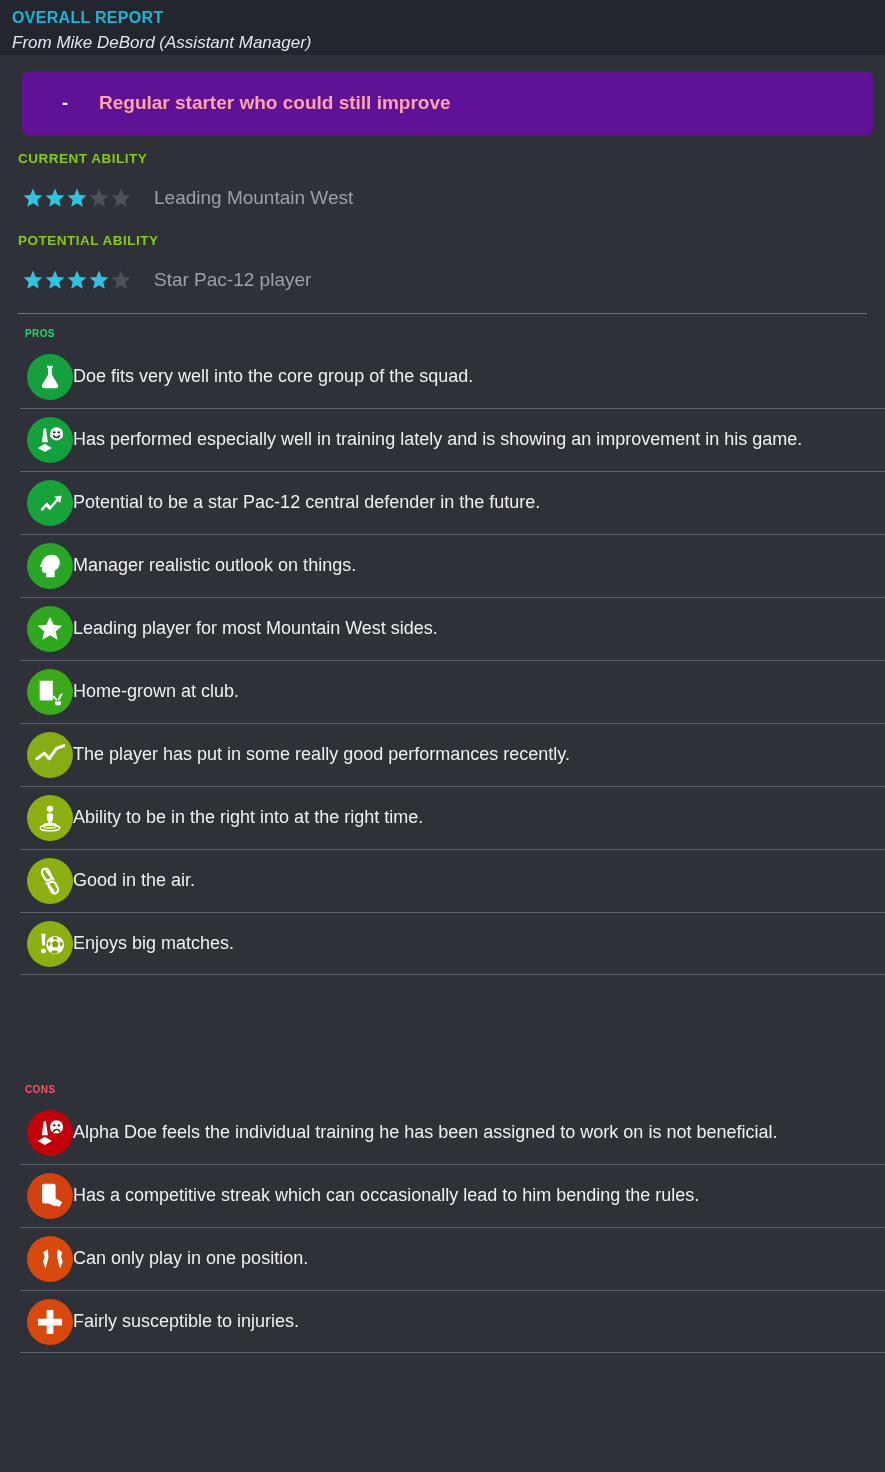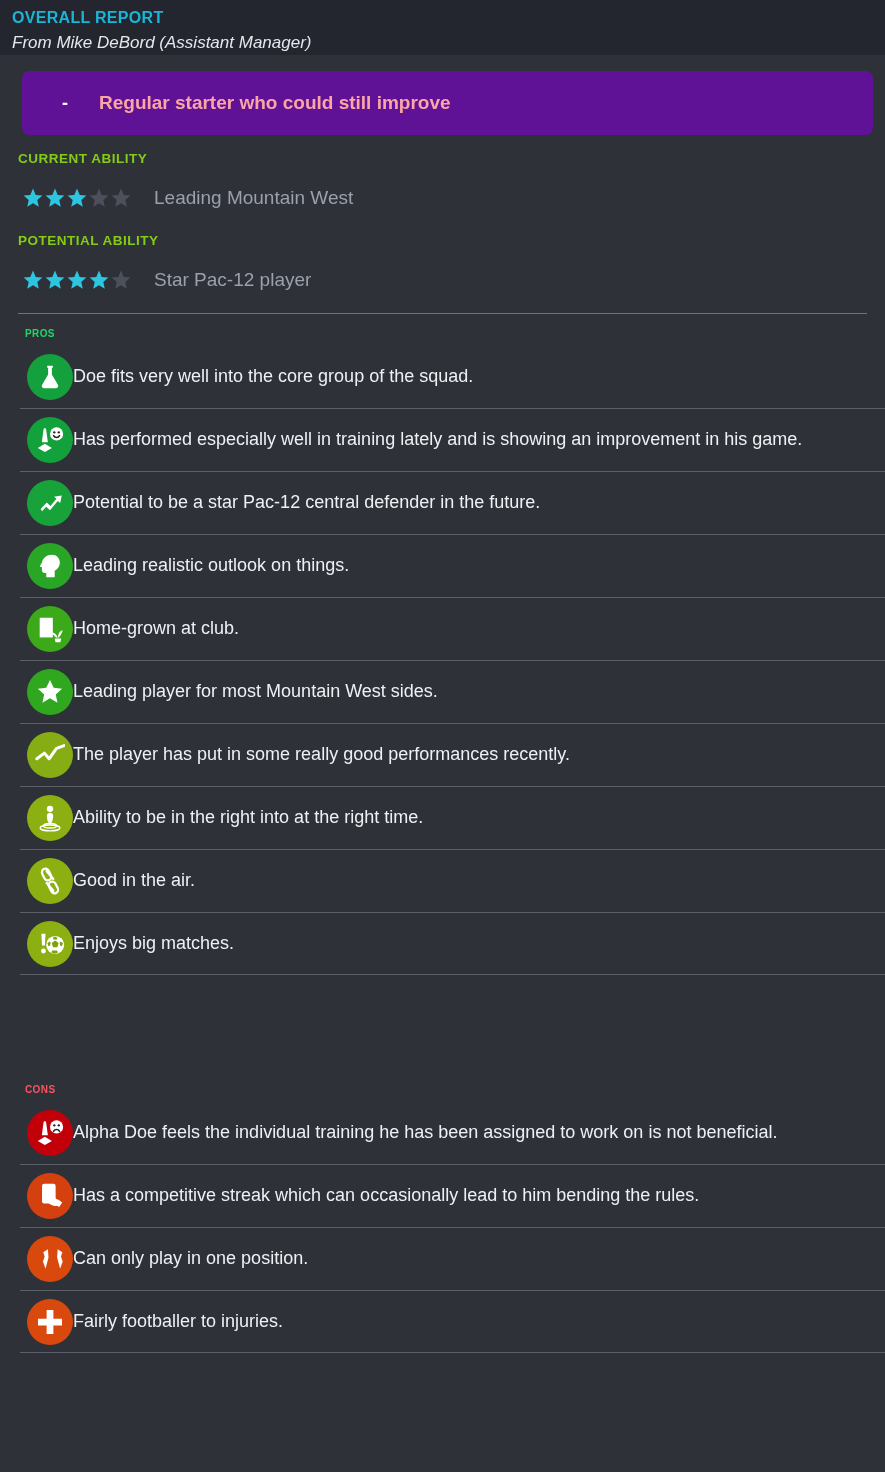--- a/index.html
+++ b/index.html
@@ -267,47 +267,47 @@
     <div class="trait-row">
       <div class="trait-icon" style="background: rgb(42, 166, 39);">
         <svg viewBox="0 0 32 32" width="30" height="30">
           <g>
             <path d="M18 4c-5.5 0-9.6 3.6-10.6 8.2L5 16.4l2.4 1v3.1c0 1.6 1.3 2.9 2.9 2.9H12v4.6h9V21c3.3-1.5 5.5-4.8 5.5-8.5C26.5 7.6 23 4 18 4z" fill="#fff"></path>
             <circle cx="18" cy="12" r="5.3" fill="none" stroke="#fff" stroke-width="1.8"></circle>
             <circle cx="18" cy="12" r="2.1" fill="#fff"></circle>
           </g>
         </svg>
       </div>
-      <div class="trait-text">Leading realistic outlook on things.</div>
+      <div class="trait-text">Manager realistic outlook on things.</div>
+    </div>
+    <div class="trait-row">
+      <div class="trait-icon" style="background: rgb(47, 168, 31);">
+        <svg viewBox="0 0 32 32" width="30" height="30">
+          <g>
+            <path d="M16 3.2l3.9 8.3 9 1-6.8 6.1 1.9 8.9L16 22.6 7.9 27.5l1.9-8.9L3 12.5l9-1z" fill="#fff"></path>
+          </g>
+        </svg>
+      </div>
+      <div class="trait-text">Leading player for most Mountain West sides.</div>
     </div>
     <div class="trait-row">
       <div class="trait-icon" style="background: rgb(59, 169, 26);">
         <svg viewBox="0 0 32 32" width="30" height="30">
           <g>
             <path d="M5 4h14v21H5z" fill="#fff"></path>
             <g fill="none" stroke="#fff" stroke-width="1.6">
               <path d="M7.6 9h8M7.6 12.3h8M7.6 15.6h5"></path>
             </g>
             <path d="M21 26h7l-.9 4h-5.2z" fill="#fff"></path>
             <path d="M24.5 25.5c0-4 1.5-7 5-8.4-1 4.2-2.3 6.7-5 8.4z" fill="#fff"></path>
             <path d="M24.2 25.5c-1-3.4-3-5.4-6-6 1.3 3.4 3.1 5.3 6 6z" fill="#fff"></path>
           </g>
         </svg>
       </div>
       <div class="trait-text">Home-grown at club.</div>
-    </div>
-    <div class="trait-row">
-      <div class="trait-icon" style="background: rgb(47, 168, 31);">
-        <svg viewBox="0 0 32 32" width="30" height="30">
-          <g>
-            <path d="M16 3.2l3.9 8.3 9 1-6.8 6.1 1.9 8.9L16 22.6 7.9 27.5l1.9-8.9L3 12.5l9-1z" fill="#fff"></path>
-          </g>
-        </svg>
-      </div>
-      <div class="trait-text">Leading player for most Mountain West sides.</div>
     </div>
     <div class="trait-row">
       <div class="trait-icon" style="background: rgb(134, 174, 20);">
         <svg viewBox="0 0 32 32" width="30" height="30">
           <g>
             <path d="M2 20 L10 14 L15 20 L23 9 L31 6" fill="none" stroke="#fff" stroke-width="3.2" stroke-linejoin="round" stroke-linecap="round"></path>
           </g>
         </svg>
       </div>
       <div class="trait-text">The player has put in some really good performances recently.</div>
@@ -403,15 +403,15 @@
       <div class="trait-text">Can only play in one position.</div>
     </div>
     <div class="trait-row">
       <div class="trait-icon" style="background: rgb(217, 72, 13);">
         <svg viewBox="0 0 32 32" width="30" height="30">
           <g>
             <path d="M12.4 3.2h7.2v9.2h9.2v7.2h-9.2v9.2h-7.2v-9.2H3.2v-7.2h9.2z" fill="#fff"></path>
           </g>
         </svg>
       </div>
-      <div class="trait-text">Fairly footballer to injuries.</div>
+      <div class="trait-text">Fairly susceptible to injuries.</div>
     </div>
   </div>
 
 </body></html>

